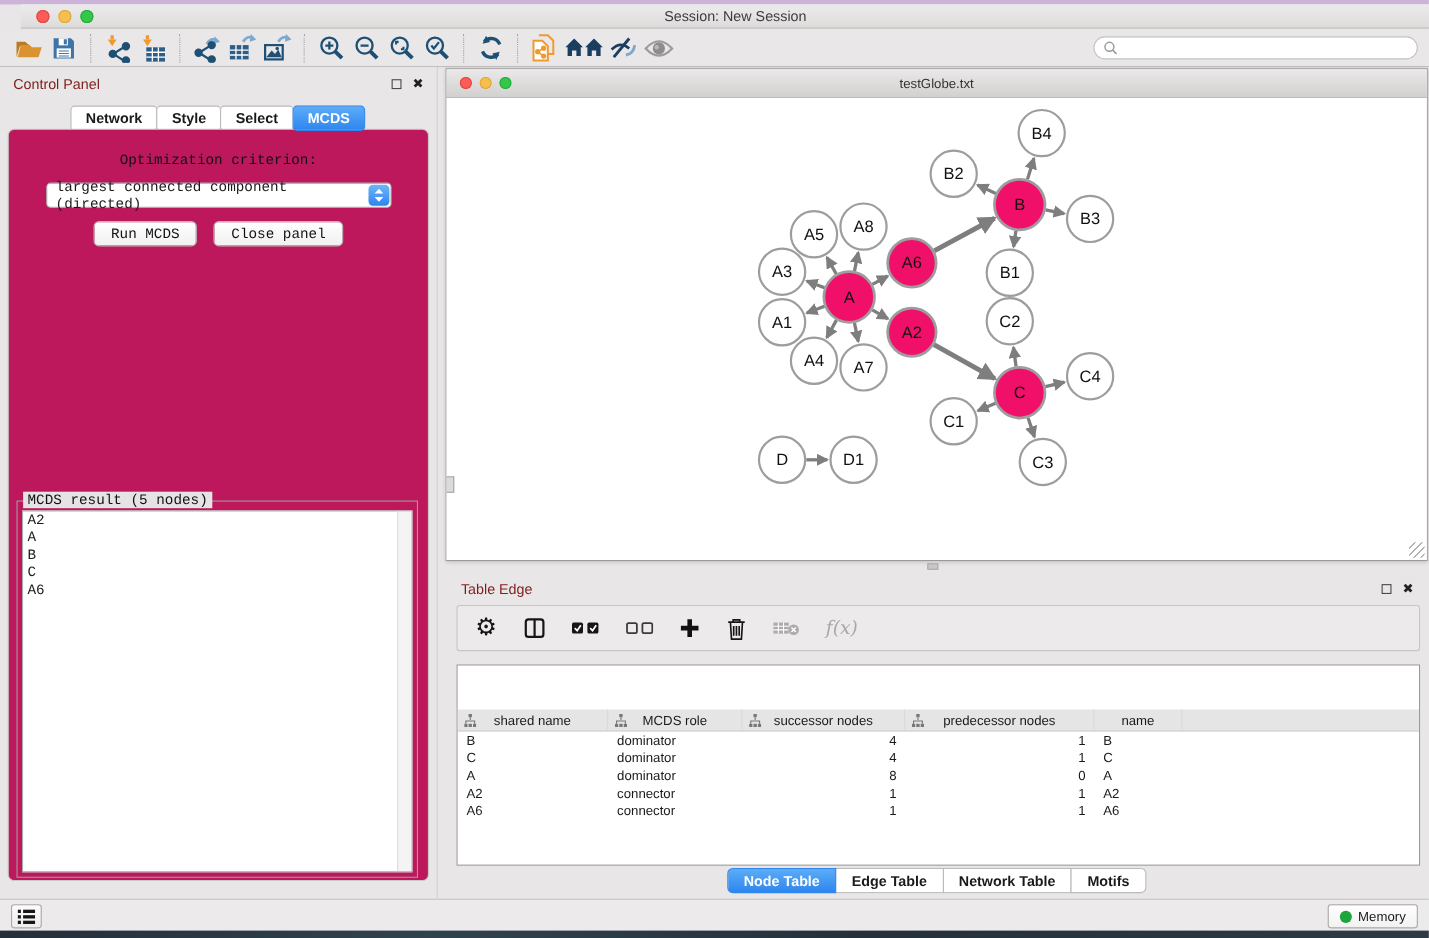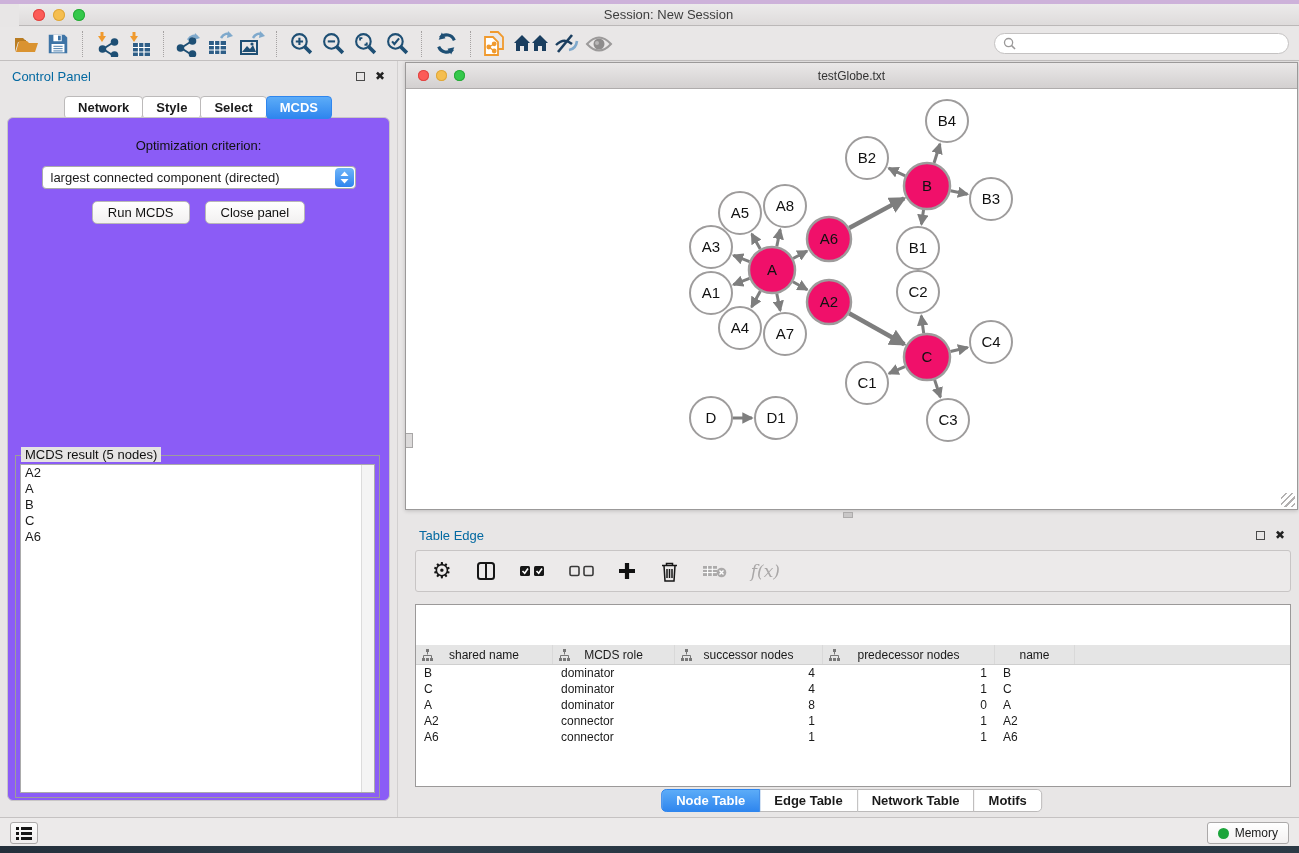--- a/index.html
+++ b/index.html
@@ -33,32 +33,32 @@
     border-bottom:1px solid #C2BFBF; display:flex; align-items:center; padding:0 10px; }
   .tb-btn { width:32px; height:30px; display:flex; align-items:center; justify-content:center; cursor:pointer; flex:0 0 auto; }
   .tb-sep { width:1px; height:26px; border-left:1px dotted #A5A2A2; margin:0 8px; flex:0 0 auto; }
   #search-box { margin-left:auto; width:295px; height:21px; background:#fff; border:1px solid #C4C2C2;
     border-radius:11px; display:flex; align-items:center; padding:0 8px; }
   #search-box input { border:none; outline:none; flex:1; font-size:12px; font-family:inherit; background:transparent; }
 
   
   #control-panel { top:61px; left:0; width:398px; height:756px; background:#E8E6E6; border-right:1px solid #D2D0D0; }
   .panel-header { height:30px; display:flex; align-items:center; padding:0 12px; }
-  .panel-title { font-size:13px; color:#0369a1; }
+  .panel-title { font-size:13px; color:#7f1d1d; }
   .panel-controls { margin-left:auto; display:flex; align-items:center; gap:10px; }
   .float-box { width:9px; height:9px; border:1.5px solid #4a4a4a; display:inline-block; cursor:pointer; }
   .close-x { font-size:12px; font-weight:bold; color:#222; cursor:pointer; font-family:"DejaVu Sans",sans-serif; }
 
   #cp-tabs { position:absolute; top:35px; left:0; right:0; display:flex; justify-content:center; }
   .tab { font-size:13px; padding:3px 13px; background:#fff; border:1px solid #BCBABA; margin-left:-1px;
     border-radius:4px; cursor:pointer; color:#1a1a1a; position:relative;font-weight:bold; }
   .tab.active { background:linear-gradient(#5CACF8,#2F86EE); color:#fff; border-color:#2F86EE; z-index:2; }
 
   #cp-content { position:absolute; left:7px; right:7px; top:56px; bottom:16px;
-    background:#8b5cf6; border:1px solid #C9C6C6; border-radius:6px; }
+    background:#be185d; border:1px solid #C9C6C6; border-radius:6px;font-family:Liberation Mono, monospace; }
   #opt-label { margin-top:20px; text-align:center; font-size:13px; color:#111; }
   #criterion-select { margin:13px auto 0; width:314px; height:23px; background:#fff; border:1px solid #ABABAB;
     border-radius:4px; display:flex; align-items:center; padding-left:8px; font-size:13px; cursor:pointer; }
   #criterion-select .spinner { margin-left:auto; width:19px; height:19px; margin-right:1px; border-radius:4px;
     background:linear-gradient(#6FB5F9,#2E85EE); display:flex; flex-direction:column; align-items:center; justify-content:center; gap:1px; }
   .btn-row { margin-top:12px; display:flex; justify-content:center; gap:15px; }
   .mac-btn { background:linear-gradient(#FFFFFF,#F2F0F0); border:1px solid #B9B7B7; border-radius:5px;
     font-size:13px; padding:3px 15px; cursor:pointer; font-family:inherit; color:#111; }
 
   #result-group { position:absolute; left:7px; right:9px; top:337px; bottom:2px; border:1px solid #9E9C9C; }

